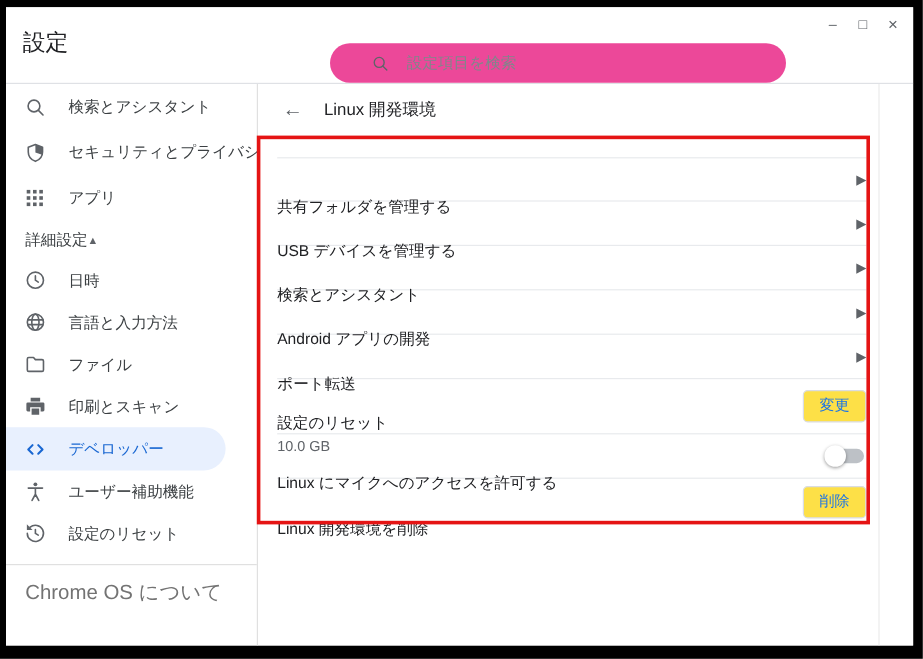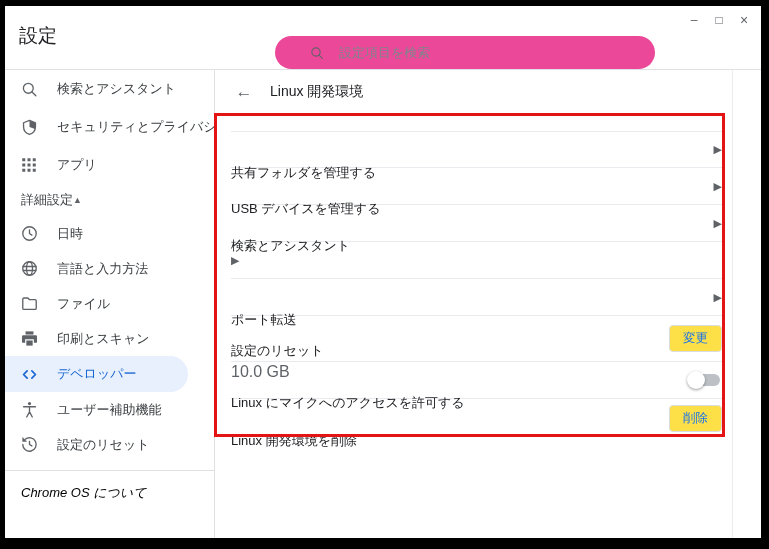--- a/index.html
+++ b/index.html
@@ -40,36 +40,36 @@
   .sb-item .sb-ic { width:20px; height:20px; display:flex; align-items:center; justify-content:center; flex:0 0 auto; }
   .sb-item .sb-label { margin-left:18px; font-size:13px; color:#3c4043; font-weight:500; white-space:nowrap; }
   .sb-item.sub { height:35px; }
   .sb-item.selected { background:#e8f0fe; border-radius:0 18px 18px 0; margin-right:26px; height:36px; }
   .sb-item.selected .sb-label { color:#1967d2; }
   .sb-section { display:flex; align-items:center; height:32px; padding:0 26px 0 16px; }
   .sb-section .sec-label { font-size:13px; color:#3c4043; font-weight:500; }
   .sb-section .caret { font-size:9px; color:#5f6368; }
   .sb-divider { border-top:1px solid #e0e0e0; margin:8px 0 0 0; }
   .sb-about { display:flex; align-items:center; height:44px; padding-left:16px; cursor:pointer; }
-  .sb-about .sb-label { font-size:13px; color:#000000; font-weight:500;font-style:italic; }
+  .sb-about .sb-label { font-size:17px; color:#737373; font-weight:500; }
   
   .content { flex:1 1 auto; position:relative; background:#fff; }
   .content-header { height:43px; display:flex; align-items:center; padding-left:19px; }
   .back { font-size:17px; color:#5f6368; cursor:pointer; width:20px; text-align:center; }
   .page-title { margin-left:16px; font-size:14px; color:#202124; }
   .rows { padding:0 39px 0 16px; margin-top:18px; }
   .row { display:flex; align-items:center; justify-content:space-between; border-bottom:1px solid #e8eaed; }
   .row.first { border-top:1px solid #e8eaed; }
   .row.last { border-bottom:none; }
   .row-nav { height:37px; cursor:pointer; }
   .row-label { font-size:13px; color:#202124;margin-top:46px; }
   .chev { color:#5f6368; font-size:11px; }
   .row-disk { height:46px; }
   .row-text { display:flex; flex-direction:column; justify-content:center; gap:3px; }
-  .row-sub { font-size:16px; color:#5f6368; }
+  .row-sub { font-size:12px; color:#5f6368; }
   .row-mic { height:37px; }
   .row-del { height:38px;gap:10px; }
   .pill-btn {
     font-family:Liberation Mono, monospace; font-size:12.5px; color:#1a73e8; background:#fde047;
     border:1px solid #dadce0; border-radius:4px; padding:4px 13px; cursor:pointer;
   }
   .toggle { width:30px; height:12px; background:#bdc1c6; border-radius:6px; position:relative; display:inline-block; margin-right:2px; cursor:pointer; }
   .toggle .knob {
     position:absolute; left:-3px; top:-3px; width:18px; height:18px; background:#fff;
     border-radius:50%; box-shadow:0 1px 3px rgba(0,0,0,.4);
@@ -250,20 +250,21 @@
           <span class="row-label">USB デバイスを管理する</span>
           <span class="chev">▶</span>
         </div>
 
         <div class="row row-nav">
           <span class="row-label">検索とアシスタント</span>
           <span class="chev">▶</span>
         </div>
 
         <div class="row row-nav">
+          <span class="row-label">Android アプリの開発</span>
           <span class="chev">▶</span>
         </div>
 
         <div class="row row-nav">
           <span class="row-label">ポート転送</span>
           <span class="chev">▶</span>
         </div>
 
         <div class="row row-disk">
           <div class="row-text">

